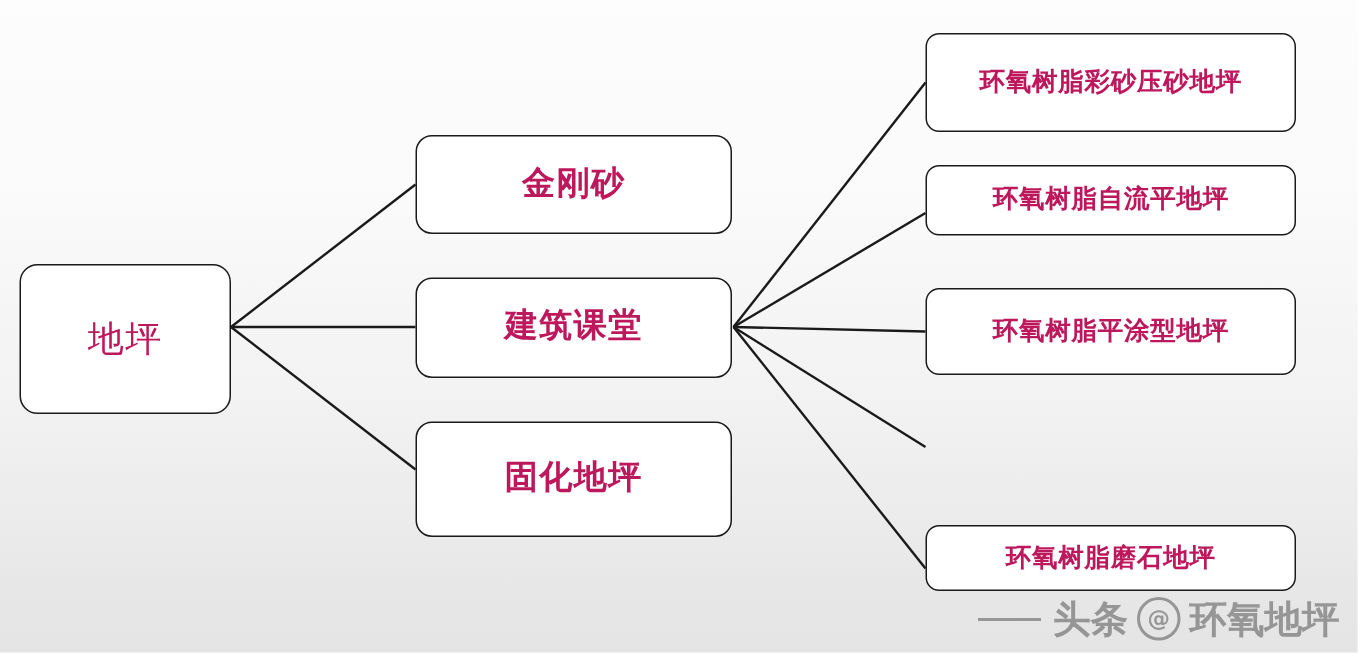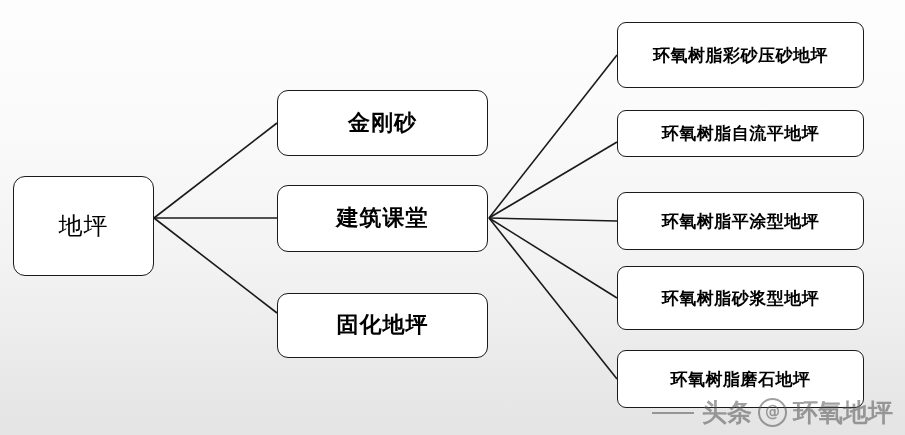--- a/index.html
+++ b/index.html
@@ -27,21 +27,21 @@
   }
   .node {
     position: absolute;
     box-sizing: border-box;
     background: #ffffff;
     border: 1.6px solid #1a1a1a;
     border-radius: 10px;
     display: flex;
     align-items: center;
     justify-content: center;
-    color: #000000;
+    color: #be185d;
     text-align: right;
     line-height: 1.1;
     z-index: 3;
   }
   .node-root {
     left: 13px;
     top: 176px;
     width: 141px;
     height: 100px;
     font-size: 24px;
@@ -52,35 +52,35 @@
   .node-mid {
     left: 277px;
     width: 211px;
     font-size: 22px;
     font-weight: 700;
     border-radius: 11px;
     letter-spacing: 1px;
   }
   .node-mid-0 { top: 90px;  height: 66px; }
   .node-mid-1 { top: 185px; height: 67px; }
-  .node-mid-2 { top: 293px; height: 65px; }
+  .node-mid-2 { top: 281px; height: 77px; }
 
   .node-leaf {
     left: 617px;
     width: 247px;
     font-size: 17px;
     font-weight: 700;
     border-radius: 9px;
     letter-spacing: 0.5px;
   }
   .node-leaf-0 { top: 22px;  height: 66px; }
   .node-leaf-1 { top: 110px; height: 47px; }
   .node-leaf-2 { top: 192px; height: 58px; }
   .node-leaf-3 { top: 266px; height: 64px; }
-  .node-leaf-4 { top: 350px; height: 58px; }
+  .node-leaf-4 { top: 350px; height: 44px; }
 
   .watermark {
     position: absolute;
     right: 12px;
     bottom: 6px;
     display: flex;
     align-items: center;
     gap: 6px;
     z-index: 6;
     pointer-events: none;
@@ -144,23 +144,20 @@
 
   <div class="node node-leaf node-leaf-0">
     <span>环氧树脂彩砂压砂地坪</span>
   </div>
   <div class="node node-leaf node-leaf-1">
     <span>环氧树脂自流平地坪</span>
   </div>
   <div class="node node-leaf node-leaf-2">
     <span>环氧树脂平涂型地坪</span>
   </div>
-  <div class="node node-leaf node-leaf-3">
-    <span>环氧树脂砂浆型地坪</span>
-  </div>
   <div class="node node-leaf node-leaf-4">
     <span>环氧树脂磨石地坪</span>
   </div>
 
   <div class="watermark">
     <span class="wm-rule"></span>
     <span>头条</span>
     <span class="wm-at">@</span>
     <span>环氧地坪</span>
   </div>

